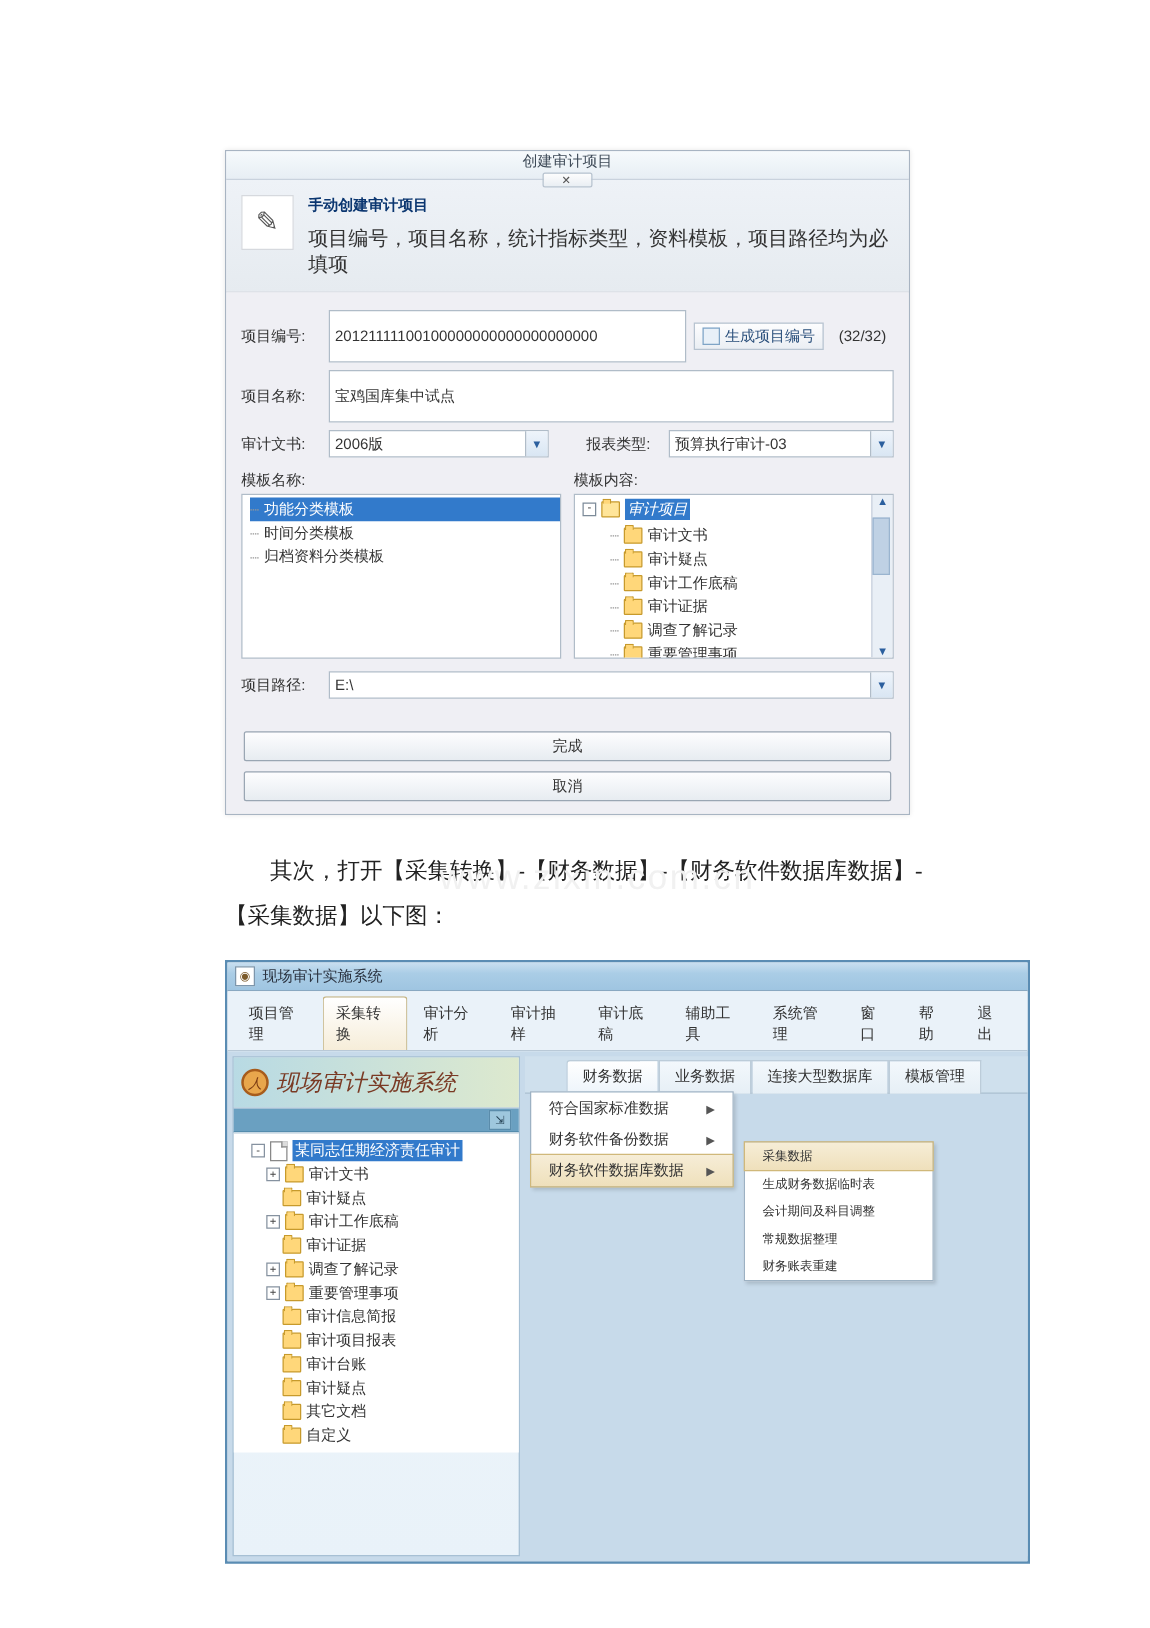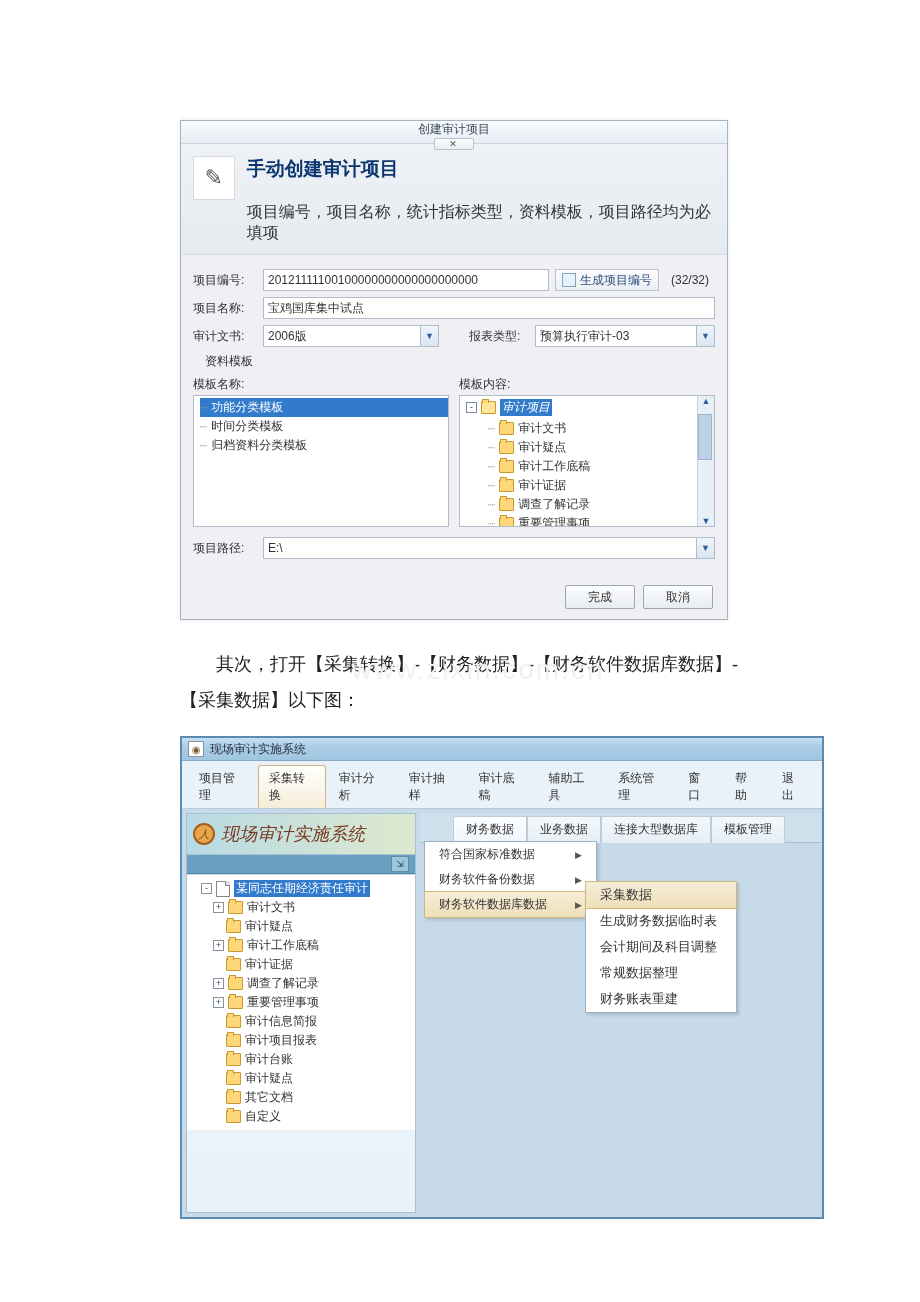--- a/index.html
+++ b/index.html
@@ -64,22 +64,22 @@
     border: 1px solid #d6d9de;
     display:flex;
     align-items:center;
     justify-content:center;
     font-size: 22px;
     color: #555;
   }
   .hdr .big {
     color: #0b3670;
     font-weight: bold;
-    font-size: 19px;
-    margin-bottom: 20px;
+    font-size: 12px;
+    margin-bottom: 8px;
   }
   .hdr .sub {
     font-size: 16px;
     color: #333;
     margin-bottom: 6px;
   }
   .form {
     padding: 8px 12px 10px 12px;
     background: #efeff4;
   }
@@ -90,21 +90,21 @@
     font-size: 12px;
     color: #333;
     gap: 6px;
   }
   .lbl { width: 64px; flex:none; }
   .txt {
     flex: 1;
     height: 20px;
     border: 1px solid #b0bcc8;
     background: #fff;
-    padding: 0 4px;
+    padding: 10px 4px;
     display:flex;
     align-items:center;
     font-size: 12px;
     color: #333;
   }
   .gen-btn {
     height: 20px;
     border: 1px solid #b7c3d0;
     background: linear-gradient(#fdfdfe,#eaeef3);
     padding: 0 6px;
@@ -159,21 +159,21 @@
   .treebox ul { list-style:none;margin:0;padding:2px 0 2px 6px; }
   .treebox li { padding:1px 0 1px 0; display:flex;align-items:center; gap:4px;}
   .treebox li.sel { background:#327acb;color:#fff; }
   .dash{color:#999;font-family:monospace;}
   .folder{width:13px;height:11px;background:#ffd77a;border:1px solid #c79a2c;border-radius:1px;position:relative;}
   .folder:before{content:"";position:absolute;top:-3px;left:0;width:5px;height:3px;background:#ffd77a;border:1px solid #c79a2c;border-bottom:none;border-radius:1px 1px 0 0;}
   .folder.open{background:#ffe59a;}
   .plusminus{width:9px;height:9px;border:1px solid #7d8b99;background:#fff;font-size:9px;line-height:8px;text-align:center;color:#444;font-family:monospace;}
   .btnbar{
     display:flex;justify-content:flex-end;gap:8px;
-    padding:10px 14px;background:#efeff4;
+    padding:10px 14px;background:#efeff4;flex-direction:column;
   }
   .btn{
     min-width:68px;height:22px;border:1px solid #9aa6b3;border-radius:2px;
     background:linear-gradient(#fdfdfe,#e7ecf1);
     display:flex;align-items:center;justify-content:center;font-size:12px;color:#333;
   }
   
   .para{
     margin: 26px 0 18px 0;
     font-size: 18px;
@@ -253,25 +253,25 @@
   .tabs2{
     display:flex;gap:0;padding:2px 4px 0 4px;background:#cfe0ed;border-bottom:1px solid #a9bfd0;font-size:12px;
   }
   .tabs2 .t{padding:4px 12px;border:1px solid #bcccd9;border-bottom:none;background:linear-gradient(#f3f8fc,#e6eff6);color:#333;position:relative;top:1px;}
   .tabs2 .t.first{border-radius:3px 0 0 0;margin-left:29px;}
   .tabs2 .t.sel{background:linear-gradient(#fff,#eef5fb);border-bottom:1px solid #eef5fb;}
   .dropmenu{
     position:absolute;left:4px;top:28px;background:#fff;border:1px solid #9cb1c3;font-size:12px;
     box-shadow:2px 2px 3px rgba(0,0,0,.15);min-width:160px;
   }
-  .dropmenu .dmi{padding:4px 14px;display:flex;justify-content:space-between;align-items:center;gap:28px;color:#333;}
+  .dropmenu .dmi{padding:4px 14px;display:flex;justify-content:space-between;align-items:center;gap:18px;color:#333;}
   .dropmenu .dmi.hl{background:linear-gradient(#f6edd7,#efe0bb);border:1px solid #d0b87a;margin:-1px;}
   .dropmenu .tri{font-size:9px;color:#555;}
   .submenu{
-    position:absolute;left:165px;top:68px;background:#fff;border:1px solid #9cb1c3;font-size:13px;
+    position:absolute;left:175px;top:68px;background:#fff;border:1px solid #9cb1c3;font-size:10px;
     box-shadow:2px 2px 3px rgba(0,0,0,.15);min-width:150px;
   }
   .submenu .smi{padding:4px 14px;color:#333;}
   .submenu .smi.hl{background:linear-gradient(#f6edd7,#efe0bb);border:1px solid #d0b87a;margin:-1px;}
 </style>
 </head>
 <body>
 
 <div class="page">
 
@@ -307,21 +307,20 @@
           <span>2006版</span>
           <span class="arr">▼</span>
         </span>
         <span style="width:18px"></span>
         <span class="lbl" style="width:60px">报表类型:</span>
         <span class="combo" style="flex:1">
           <span>预算执行审计-03</span>
           <span class="arr">▼</span>
         </span>
       </div>
-      <div class="section-lbl" style="margin-left:12px">资料模板</div>
       <div class="twocol">
         <div style="flex:1">
           <div class="section-lbl">模板名称:</div>
           <div class="treebox">
             <ul id="tpl-names">
                 <li class="sel">
                   <span class="dash">┈</span>
                   <span>功能分类模板</span>
                 </li>
                 <li>

